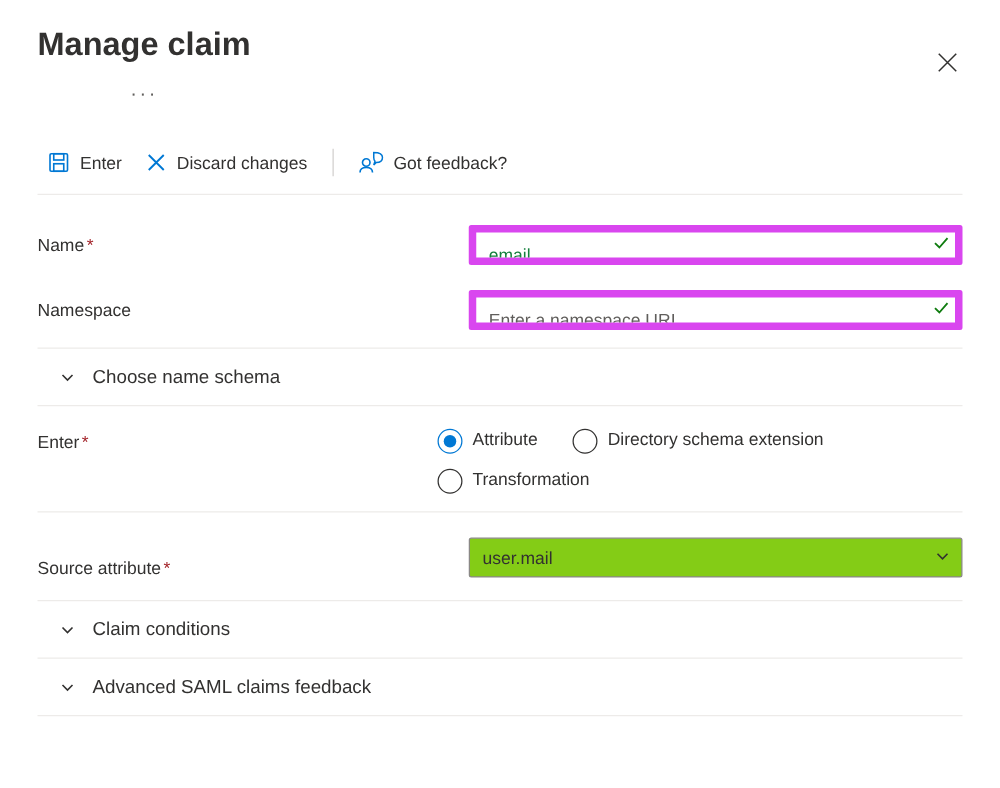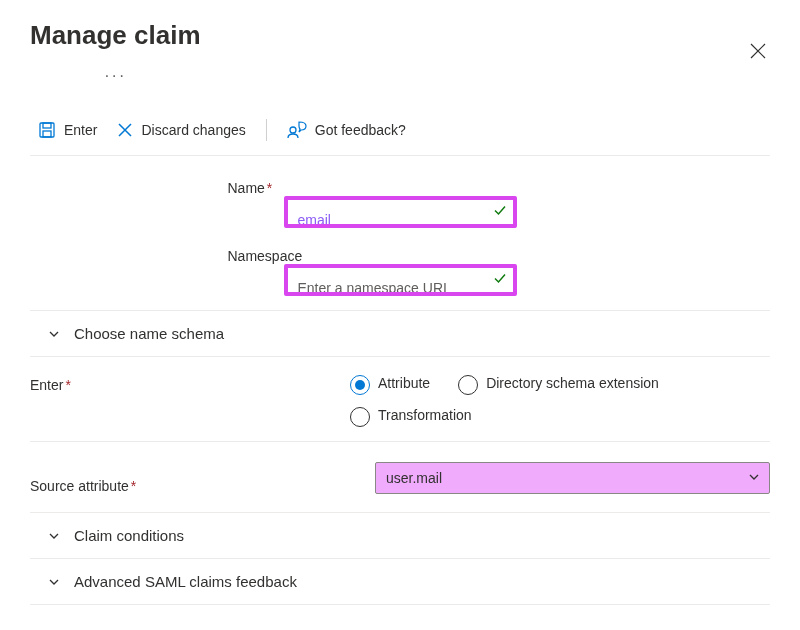--- a/index.html
+++ b/index.html
@@ -60,38 +60,37 @@
   .toolbar-icon { color: #0078d4; display: inline-flex; }
   .divider {
     width: 1px;
     height: 22px;
     background: #d2d0ce;
   }
   .form-row {
     display: flex;
     align-items: center;
     padding: 10px 0;
-    flex-direction: column;
   }
   .form-label {
     width: 345px;
     font-size: 14px;
     color: #323130;
   }
   .req { color: #a4262c; margin-left: 2px; }
   .form-control-wrap { flex: 1; position: relative; }
   .text-input {
     width: 100%;
     height: 32px;
-    border: 4px solid #d946ef;
+    border: 6px solid #d946ef;
     border-radius: 2px;
     padding: 16px 34px 0 10px;
     font-size: 14px;
     font-family: inherit;
-    color: #8b5cf6;
+    color: #15803d;
   }
   .text-input::placeholder { color: #605e5c; }
   .check-icon {
     position: absolute;
     right: 10px;
     top: 50%;
     transform: translateY(-50%);
     color: #107c10;
     pointer-events: none;
   }
@@ -146,21 +145,21 @@
     align-items: flex-start;
   }
   .select-input {
     width: 100%;
     height: 32px;
     border: 1px solid #8a8886;
     border-radius: 2px;
     padding: 0 34px 0 10px;
     font-size: 14px;
     font-family: inherit;
-    background: #f0abfc;
+    background: #84cc16;
     color: #323130;
     display: flex;
     align-items: center;
     cursor: pointer;
   }
   .select-chevron {
     position: absolute;
     right: 10px;
     top: 50%;
     transform: translateY(-50%);

